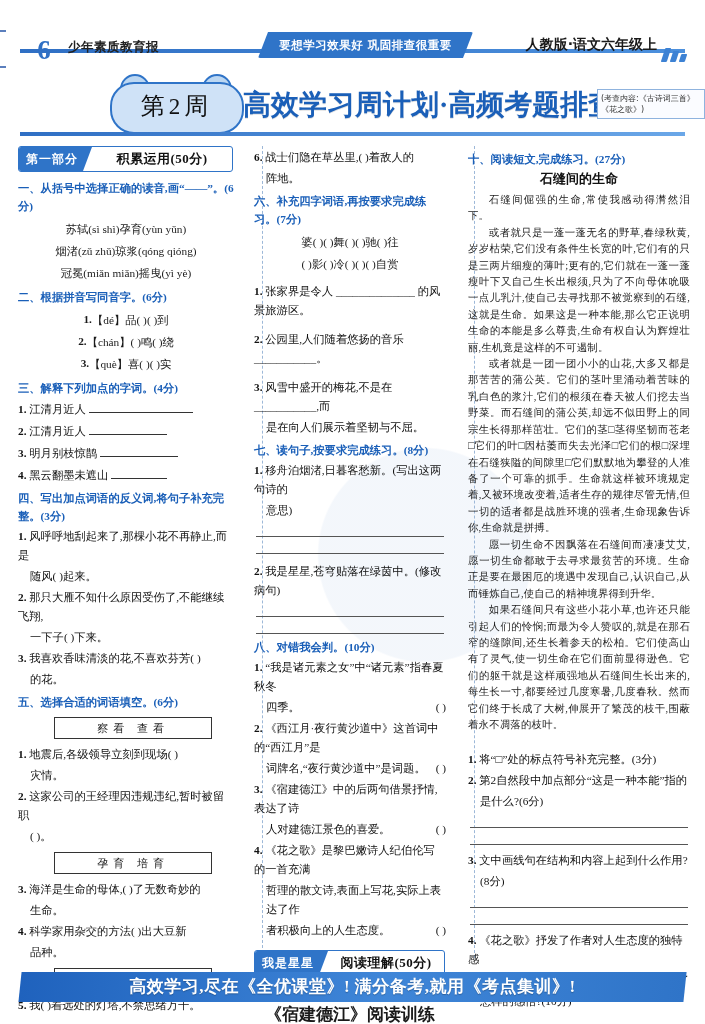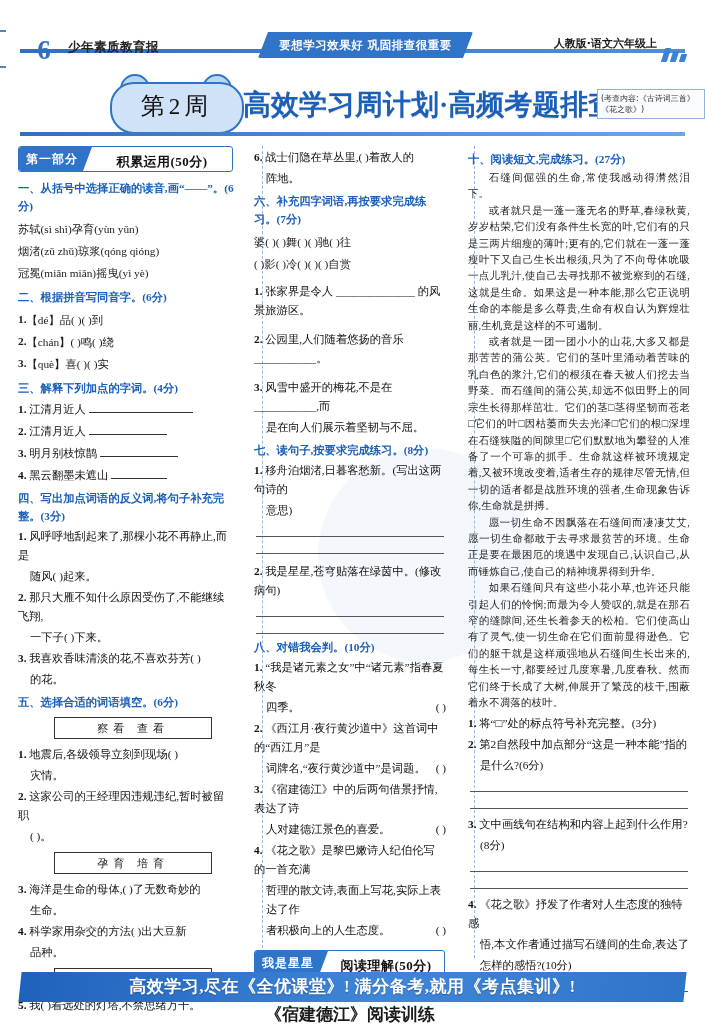--- a/index.html
+++ b/index.html
@@ -22,21 +22,21 @@
   .page-num{position:absolute;left:26px;top:0px;width:36px;height:32px;
     font-size:27px;font-weight:700;color:#2f6fc4;line-height:32px;text-align:center;
     font-family:"Liberation Serif",serif;}
   .paper-name{position:absolute;left:68px;top:5px;font-size:12.5px;font-weight:700;
     color:#222;letter-spacing:.5px;}
   .slogan{position:absolute;left:258px;top:-2px;width:215px;height:26px;}
   .slogan .shape{position:absolute;inset:0;background:#2f74c8;
     clip-path:polygon(10px 0,215px 0,205px 26px,0 26px);border-radius:2px;}
   .slogan .txt{position:absolute;inset:0;color:#fff;font-size:11.5px;font-weight:700;
     line-height:26px;text-align:center;letter-spacing:.5px;}
-  .edition{position:absolute;right:48px;top:2px;font-size:11px;font-weight:700;color:#1a1a1a;}
+  .edition{position:absolute;right:48px;top:2px;font-size:14px;font-weight:700;color:#1a1a1a;}
   .corner-bars{position:absolute;right:8px;top:14px;width:34px;height:14px;
     display:flex;gap:3px;transform:skewX(-18deg);}
   .corner-bars i{width:6px;height:14px;background:#3d82d4;border-radius:1px;}
   .corner-bars i:nth-child(2){height:11px;margin-top:3px;}
   .corner-bars i:nth-child(3){height:8px;margin-top:6px;}
 
   
   .titleblock{position:absolute;left:0;top:72px;width:705px;height:66px;}
   .bear{position:absolute;left:110px;top:2px;width:130px;height:56px;}
   .bear .ear{position:absolute;width:26px;height:26px;border-radius:50%;
@@ -64,21 +64,21 @@
   .col{position:relative;box-sizing:border-box;}
   .col.c1{width:226px;padding-right:10px;}
   .col.c2{width:212px;padding:0 10px;}
   .col.c3{width:234px;padding-left:12px;}
   .coldiv{position:absolute;top:0;width:0;height:812px;
     border-left:1px dashed #9db8d8;}
   .coldiv.d1{left:244px;}
   .coldiv.d2{left:456px;}
 
   
-  .partbar{display:flex;align-items:flex-end;height:24px;margin:0 1px 7px 0;
+  .partbar{display:flex;align-items:center;height:24px;margin:0 1px 7px 0;
     border:1.5px solid #2f74c8;border-radius:3px;background:#fff;overflow:hidden;}
   .partbar .pb-l{background:#2f74c8;color:#fff;font-size:12px;font-weight:700;
     padding:0 7px;height:24px;line-height:24px;letter-spacing:1px;
     font-family:"Liberation Serif",serif;
     clip-path:polygon(0 0,100% 0,calc(100% - 9px) 100%,0 100%);padding-right:14px;}
   .partbar .pb-r{flex:1;text-align:center;font-size:13px;font-weight:700;color:#111;
     font-family:"Liberation Serif",serif;letter-spacing:.5px;}
 
   
   .qh{font-size:11.3px;font-weight:700;color:#1a5fb8;line-height:18px;margin:4px 0 2px;
@@ -89,21 +89,21 @@
   .u{display:inline-block;border-bottom:1px solid #333;height:13px;}
   .u.s{width:56px;} .u.m{width:78px;} .u.l{width:104px;}
   .ansline{border-bottom:1px solid #555;height:0;margin:16px 2px 0 2px;}
   .rbox{border:1.2px solid #333;height:20px;line-height:20px;text-align:center;
     font-size:11px;letter-spacing:5px;margin:6px 22px 6px 36px;position:relative;
     font-family:"Liberation Serif",serif;}
   .subtitle{text-align:center;font-size:17px;font-weight:700;margin:0 0 2px;
     font-family:"Liberation Serif",serif;}
   .poemline{text-align:center;font-size:10.5px;letter-spacing:.5px;margin:3px 0;
     font-family:"Liberation Serif",serif;}
-  .grid4{display:flex;justify-content:flex-start;font-size:11.3px;margin:7px 0;
+  .grid4{display:flex;justify-content:center;font-size:11.3px;margin:7px 0;
     font-family:"Liberation Serif",serif;}
 
   
   .ptitle{text-align:center;font-size:13px;font-weight:700;margin:2px 0 4px;
     font-family:"Liberation Serif",serif;color:#111;}
   .para{font-size:10.4px;line-height:16.4px;text-indent:2em;color:#1d1d1d;
     text-align:justify;font-family:"Liberation Serif",serif;letter-spacing:.2px;}
 
   
   .footer{position:absolute;left:20px;bottom:22px;width:665px;height:30px;
@@ -362,27 +362,28 @@
       </div>
 
       <div class="qh">九、阅读选段,完成练习。(23分)</div>
       <div class="subtitle">《宿建德江》阅读训练</div>
       <div class="poemline">移舟泊烟渚,日暮客愁新。</div>
 
     </div>
 
     <div class="col c3">
       <div class="qh">十、阅读短文,完成练习。(27分)</div>
+      <div class="ptitle">石缝间的生命</div>
       <div class="para">石缝间倔强的生命,常使我感动得潸然泪下。</div>
       <div class="para">或者就只是一蓬一蓬无名的野草,春绿秋黄,岁岁枯荣,它们没有条件生长宽的叶,它们有的只是三两片细瘦的薄叶;更有的,它们就在一蓬一蓬瘦叶下又自己生长出根须,只为了不向母体吮吸一点儿乳汁,使自己去寻找那不被觉察到的石缝,这就是生命。如果这是一种本能,那么它正说明生命的本能是多么尊贵,生命有权自认为辉煌壮丽,生机竟是这样的不可遏制。</div>
       <div class="para">或者就是一团一团小小的山花,大多又都是那苦苦的蒲公英。它们的茎叶里涌动着苦味的乳白色的浆汁,它们的根须在春天被人们挖去当野菜。而石缝间的蒲公英,却远不似田野上的同宗生长得那样茁壮。它们的茎□茎得坚韧而苍老□它们的叶□因枯萎而失去光泽□它们的根□深埋在石缝狭隘的间隙里□它们默默地为攀登的人准备了一个可靠的抓手。生命就这样被环境规定着,又被环境改变着,适者生存的规律尽管无情,但一切的适者都是战胜环境的强者,生命现象告诉你,生命就是拼搏。</div>
       <div class="para">愿一切生命不因飘落在石缝间而凄凄艾艾,愿一切生命都敢于去寻求最贫苦的环境。生命正是要在最困厄的境遇中发现自己,认识自己,从而锤炼自己,使自己的精神境界得到升华。</div>
       <div class="para">如果石缝间只有这些小花小草,也许还只能引起人们的怜悯;而最为令人赞叹的,就是在那石窄的缝隙间,还生长着参天的松柏。它们使高山有了灵气,使一切生命在它们面前显得逊色。它们的躯干就是这样顽强地从石缝间生长出来的,每生长一寸,都要经过几度寒暑,几度春秋。然而它们终于长成了大树,伸展开了繁茂的枝干,围蔽着永不凋落的枝叶。</div>
 
-      <div class="item" style="margin-top:3px">
+      <div class="item" style="margin-top:17px">
         <span class="idx">1.</span>
         <span>将“□”处的标点符号补充完整。(3分)</span>
       </div>
       <div class="item">
         <span class="idx">2.</span>
         <span>第2自然段中加点部分“这是一种本能”指的</span>
       </div>
       <div class="item" style="padding-left:12px">是什么?(6分)</div>
       <div class="ansline"></div>
       <div class="ansline"></div>

